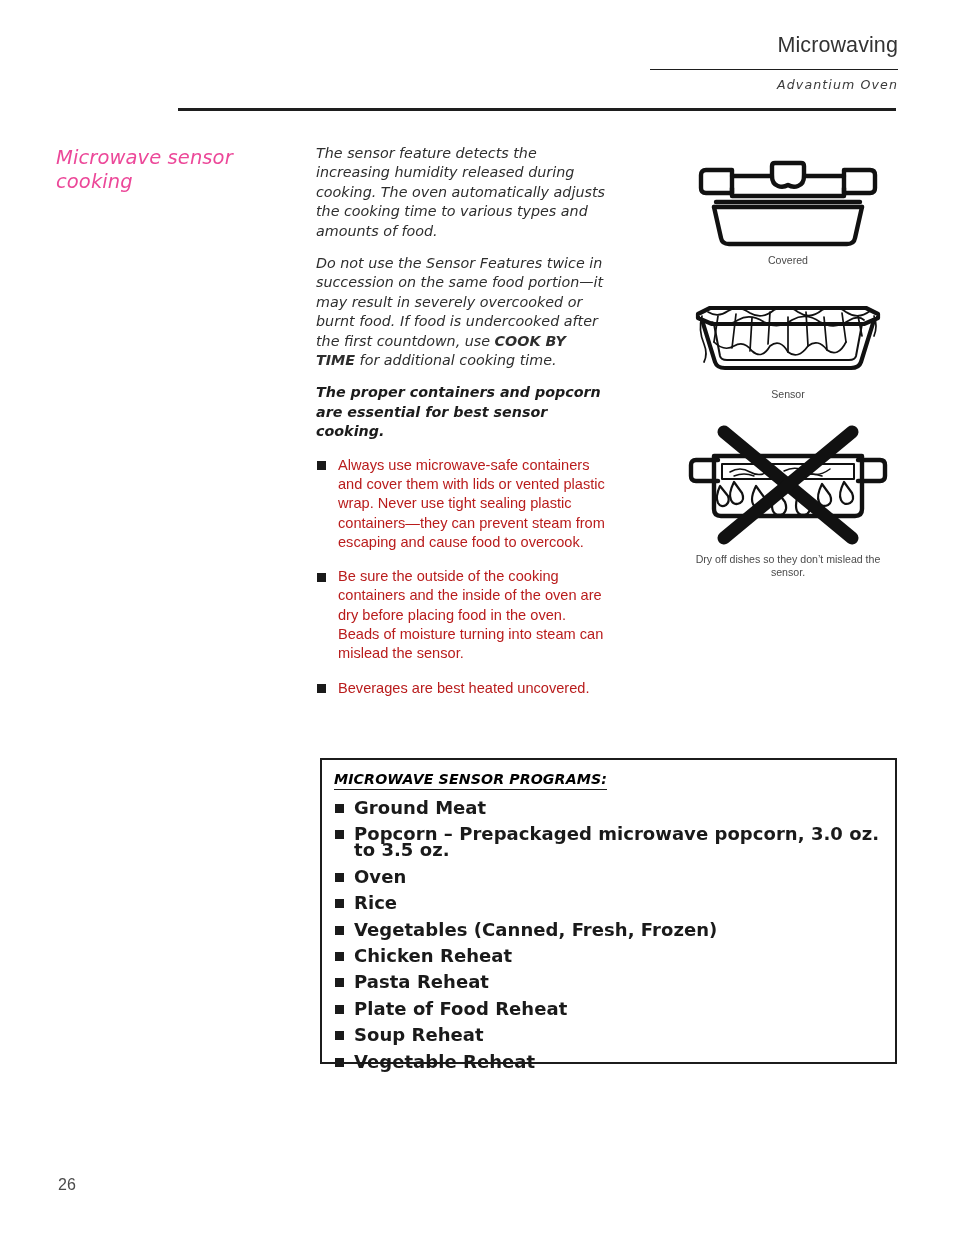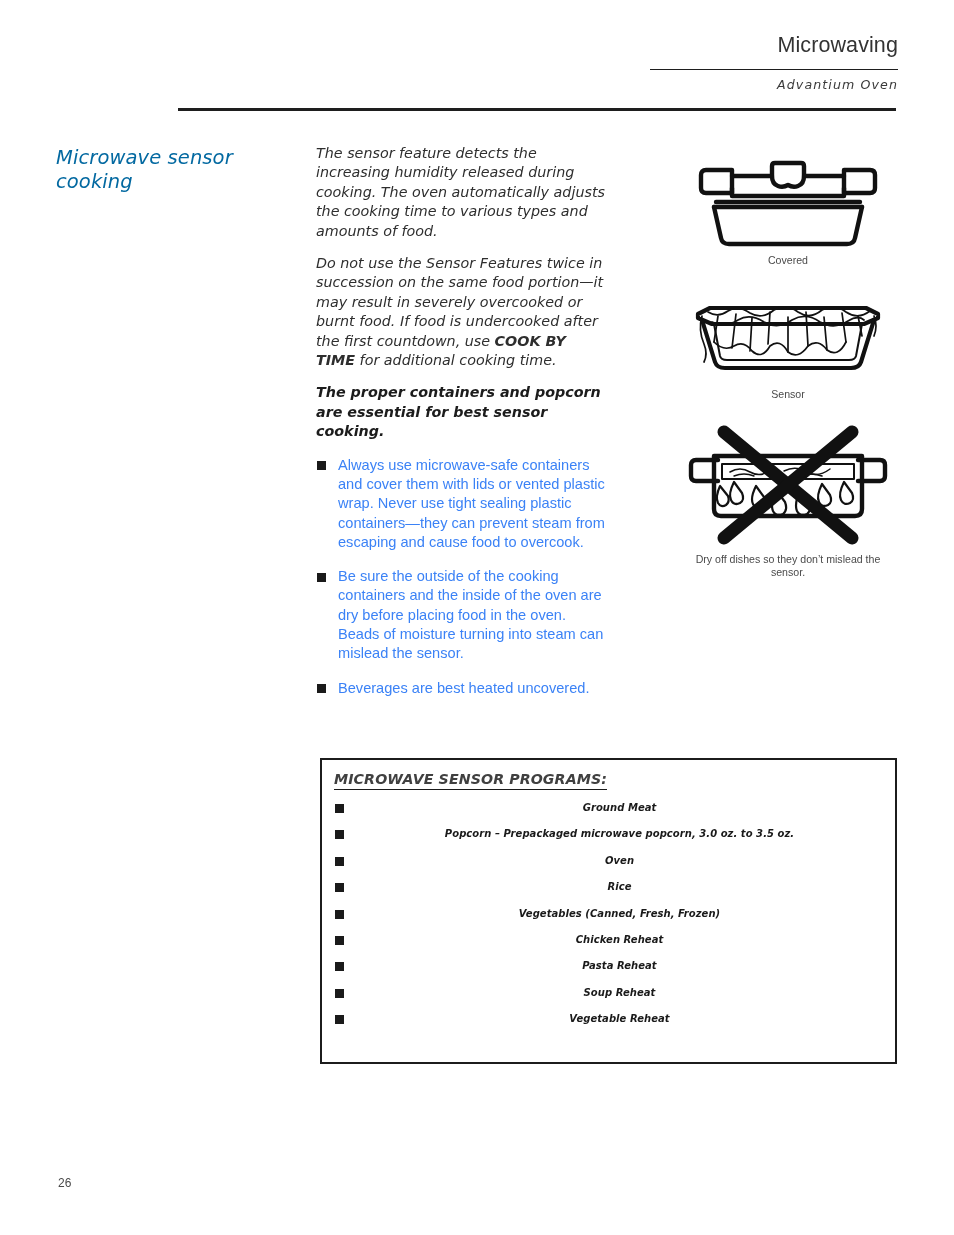--- a/index.html
+++ b/index.html
@@ -68,21 +68,21 @@
   #section-heading {
     position: absolute;
     left: 56px;
     top: 146px;
     width: 230px;
     font-family: "DejaVu Sans", sans-serif;
     font-style: italic;
     font-weight: 400;
     font-size: 19.5px;
     line-height: 24px;
-    color: #0369a1;
+    color: #ec4899;
     letter-spacing: 0.1px;
   }
 
   
   #body-column {
     position: absolute;
     left: 316px;
     top: 144px;
     width: 292px;
   }
@@ -109,21 +109,21 @@
   }
   .bullet-row {
     position: relative;
     padding-left: 22px;
     margin: 7px 0 15px 0;
     font-family: "Liberation Sans", sans-serif;
     font-style: normal;
     font-weight: 400;
     font-size: 14.6px;
     line-height: 19.3px;
-    color: #3b82f6;
+    color: #b91c1c;
   }
   .bullet-row .sq {
     position: absolute;
     left: 1px;
     top: 5.5px;
     width: 9px;
     height: 9px;
     background: #1a1a1a;
   }
 
@@ -157,60 +157,58 @@
     background: #ffffff;
   }
   #programs-title {
     position: absolute;
     left: 12px;
     top: 11px;
     font-family: "DejaVu Sans", sans-serif;
     font-style: italic;
     font-weight: bold;
     font-size: 14.2px;
-    color: #404040;
+    color: #000000;
     border-bottom: 1.4px solid #1a1a1a;
     padding-bottom: 2px;
     letter-spacing: 0.1px;
   }
   #programs-list {
     position: absolute;
     left: 12px;
     top: 40px;
     right: 10px;
   }
   .prog-row {
     position: relative;
     padding-left: 20px;
     margin-bottom: 10.4px;
     font-family: "DejaVu Sans", sans-serif;
-    font-style: italic;
     font-weight: bold;
-    font-size: 10px;
+    font-size: 18px;
     line-height: 16px;
     color: #1a1a1a;
     letter-spacing: 0.05px;
-    text-align: center;
   }
   .prog-row .sq {
     position: absolute;
     left: 1px;
     top: 4px;
     width: 9px;
     height: 9px;
     background: #1a1a1a;
   }
 
   
   #page-number {
     position: absolute;
     left: 58px;
     top: 1176px;
     font-family: "Liberation Sans", sans-serif;
-    font-size: 12px;
+    font-size: 16px;
     color: #4a4a4a;
   }
 </style>
 </head>
 <body>
 
 <div id="page">
 
   <div id="header-title">Microwaving</div>
   <div id="header-thin-rule"></div>
@@ -357,20 +355,24 @@
       <div class="prog-row">
         <span class="sq"></span>
         <span>Chicken Reheat</span>
       </div>
       <div class="prog-row">
         <span class="sq"></span>
         <span>Pasta Reheat</span>
       </div>
       <div class="prog-row">
         <span class="sq"></span>
+        <span>Plate of Food Reheat</span>
+      </div>
+      <div class="prog-row">
+        <span class="sq"></span>
         <span>Soup Reheat</span>
       </div>
       <div class="prog-row">
         <span class="sq"></span>
         <span>Vegetable Reheat</span>
       </div>
 
     </div>
   </div>
 

